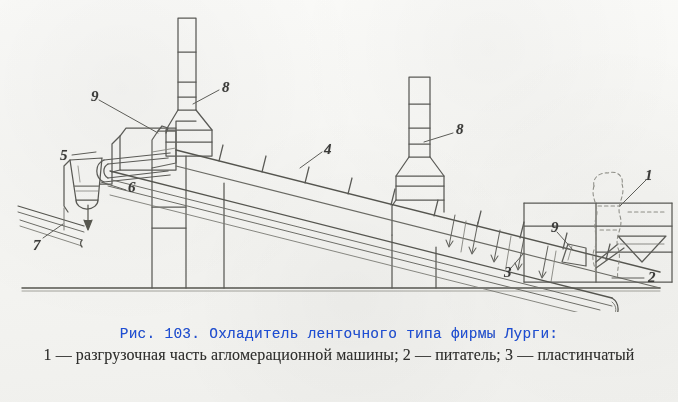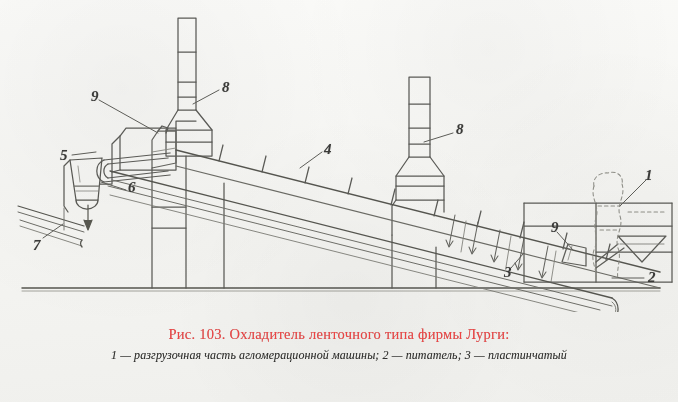--- a/index.html
+++ b/index.html
@@ -37,35 +37,34 @@
     letter-spacing:0;
     text-shadow:0 0 1px rgba(120,120,115,.45);
   }
 
   #caption{
     position:absolute;left:0;top:312px;width:678px;height:90px;
     text-align:center;
   }
   .cap-title{
     margin:14px 0 0 0;
-    font-family:Liberation Serif, serif;
+    font-family:Liberation Mono, monospace;
     font-size:14.5px;
-    color:#ef4444;
+    color:#1d4ed8;
     letter-spacing:.25px;
     text-shadow:0 0 .6px rgba(110,110,105,.5);
   }
   .cap-legend{
     margin:7px 14px 0 14px;
     font-family:"Liberation Serif", serif;
-    font-size:12px;
+    font-size:16px;
     line-height:11.8px;
     color:#30302e;
     letter-spacing:.1px;
     text-shadow:0 0 .6px rgba(110,110,105,.5);
-    font-style:italic;
   }
   .cap-legend div{white-space:nowrap;}
   .cap-legend .l3{white-space:normal;}
 </style>
 </head>
 <body>
 
 <div id="page">
 
   <div id="paper-grain"></div>

